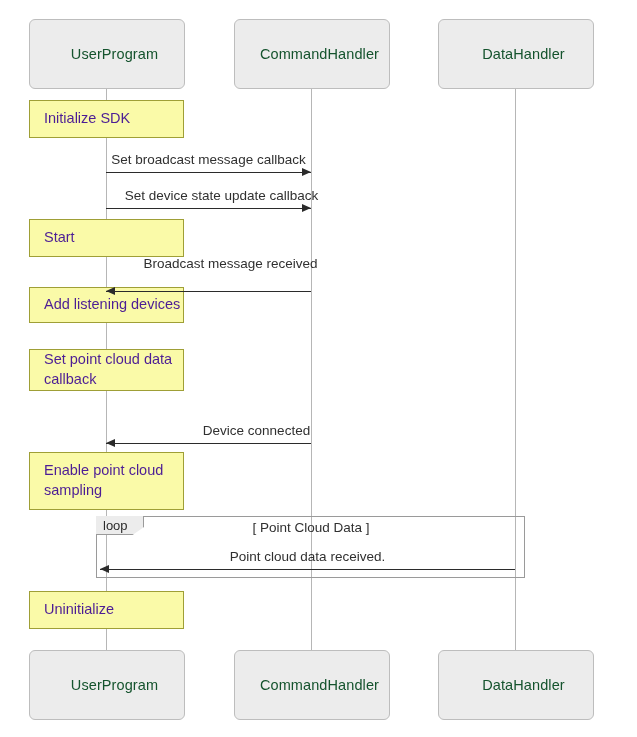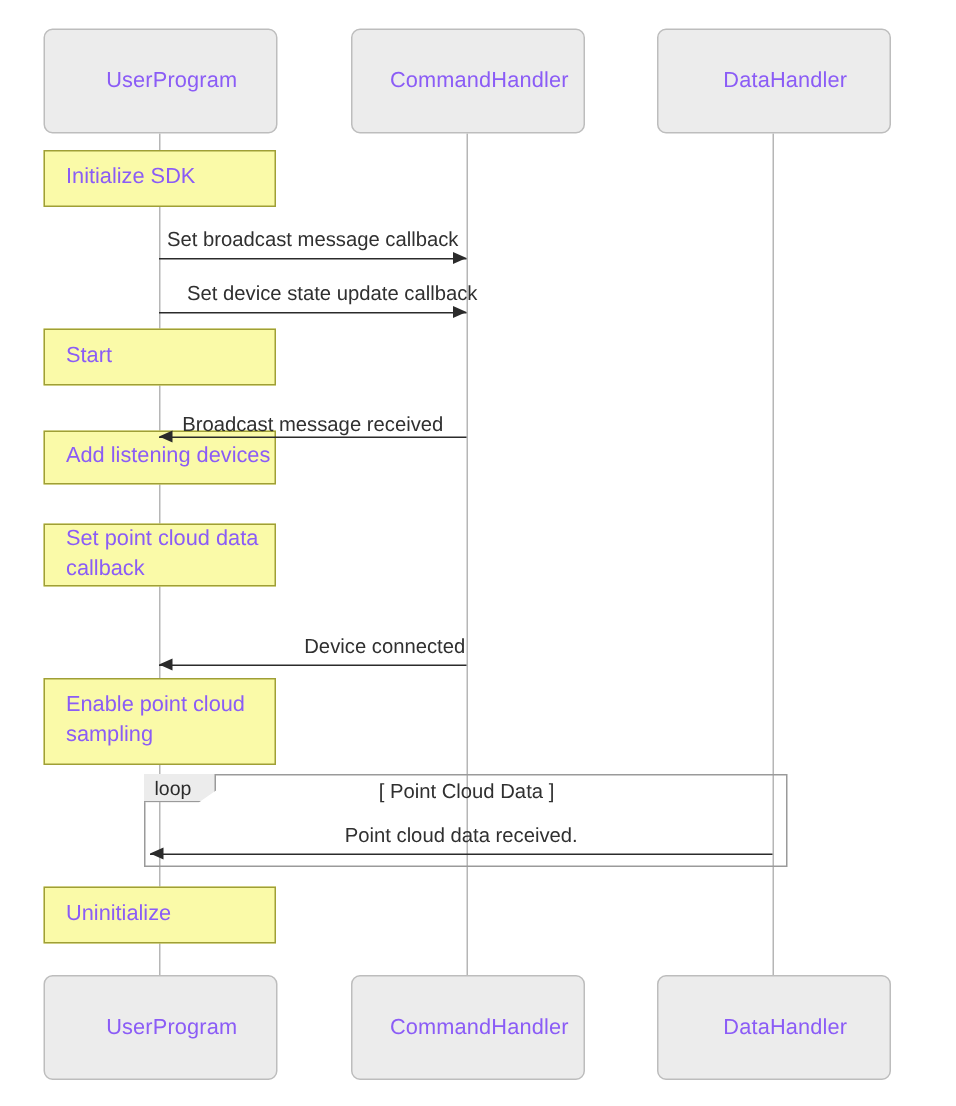--- a/index.html
+++ b/index.html
@@ -35,36 +35,36 @@
   .participant {
     position: absolute;
     box-sizing: border-box;
     background: #ececec;
     border: 1px solid #bdbdbd;
     border-radius: 6px;
     display: flex;
     align-items: center;
     justify-content: center;
     font-size: 14.5px;
-    color: #8b5cf6;
+    color: #14532d;
     letter-spacing: 0.1px;
     padding-left: 15px;
   }
 
   
   .note {
     position: absolute;
     box-sizing: border-box;
     background: #fafaa8;
     border: 1px solid #9f9f36;
     display: flex;
     align-items: center;
     padding: 0 0 0 14px;
     font-size: 14.5px;
-    color: #8b5cf6;
+    color: #4c1d95;
     line-height: 1.35;
   }
   .note span { display: block; }
 
   
   .msg-line {
     position: absolute;
     height: 0;
     border-top: 1.4px solid #2b2b2b;
   }
@@ -158,21 +158,21 @@
       <span>Uninitialize</span>
     </div>
     <div class="msg-line" style="left: 106px; top: 172px; width: 205px;"></div>
     <div class="arrowhead right" style="top: 168px; left: 302px;"></div>
     <div class="msg-label" style="left: 106px; width: 205px; top: 152px;">Set broadcast message callback</div>
     <div class="msg-line" style="left: 106px; top: 208px; width: 205px;"></div>
     <div class="arrowhead right" style="top: 204px; left: 302px;"></div>
     <div class="msg-label" style="left: 106px; width: 205px; top: 188px; margin-left: 13px;">Set device state update callback</div>
     <div class="msg-line" style="left: 106px; top: 291px; width: 205px;"></div>
     <div class="arrowhead left" style="top: 287px; left: 106px;"></div>
-    <div class="msg-label" style="left: 106px; width: 205px; top: 275px;">Broadcast message received</div>
+    <div class="msg-label" style="left: 106px; width: 205px; top: 256px; padding-left: 22px;">Broadcast message received</div>
     <div class="msg-line" style="left: 106px; top: 443px; width: 205px;"></div>
     <div class="arrowhead left" style="top: 439px; left: 106px;"></div>
     <div class="msg-label" style="left: 106px; width: 205px; top: 423px; padding-left: 48px;">Device connected</div>
     <div class="msg-line" style="left: 100px; top: 569px; width: 415px;"></div>
     <div class="arrowhead left" style="top: 565px; left: 100px;"></div>
     <div class="msg-label" style="left: 100px; width: 415px; top: 549px;">Point cloud data received.</div>
     <div class="fragment" style="left: 96px; top: 516px; width: 429px; height: 62px;"></div>
     <div class="fragment-tab" style="left: 96px; top: 516px; width: 48px; height: 19px;">
       <span>loop</span>
     </div>

